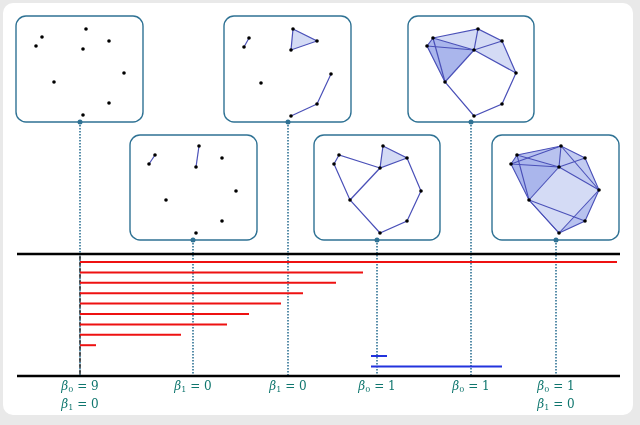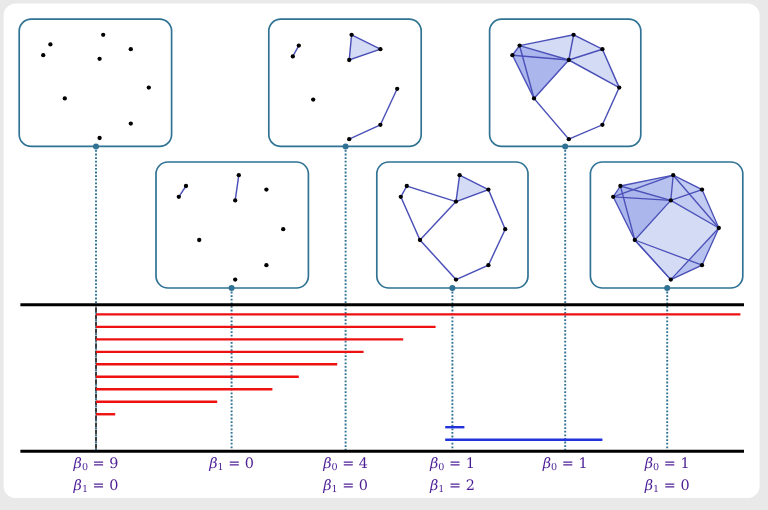--- a/index.html
+++ b/index.html
@@ -7,21 +7,21 @@
       width: 640px; height: 425px; background: #e9e9e9; position: relative; overflow: hidden;
       font-family: "DejaVu Serif", serif;
     }
     .card {
       position: absolute; left: 3px; top: 3px; width: 630px; height: 412px;
       background: #ffffff; border-radius: 10px;
     }
     svg#diagram { position: absolute; left: 0; top: 0; }
     .label {
       position: absolute; width: 70px; text-align: center; font-size: 12px; line-height: 15px;
-      color: #4c1d95; font-family: "DejaVu Serif", serif;
+      color: #0f766e; font-family: "DejaVu Serif", serif;
     }
     .label i { font-style: italic; }
     .label sub { font-size: 8px; vertical-align: -2px; }
   </style>
 </head>
 <body>
 
 <div class="card"></div>
 
 <svg id="diagram" width="640" height="425" viewBox="0 0 640 425">
@@ -204,26 +204,24 @@
 
 <div>
   <div class="label" style="left:45px;top:379px;">
     <div><i>β</i><sub>0</sub><span> = 9</span></div>
     <div><i>β</i><sub>1</sub><span> = 0</span></div>
   </div>
   <div class="label" style="left:158px;top:379px;">
     <div><i>β</i><sub>1</sub><span> = 0</span></div>
   </div>
   <div class="label" style="left:253px;top:379px;">
-    <div><i>β</i><sub>0</sub><span> = 4</span></div>
     <div><i>β</i><sub>1</sub><span> = 0</span></div>
   </div>
   <div class="label" style="left:342px;top:379px;">
     <div><i>β</i><sub>0</sub><span> = 1</span></div>
-    <div><i>β</i><sub>1</sub><span> = 2</span></div>
   </div>
   <div class="label" style="left:436px;top:379px;">
     <div><i>β</i><sub>0</sub><span> = 1</span></div>
   </div>
   <div class="label" style="left:521px;top:379px;">
     <div><i>β</i><sub>0</sub><span> = 1</span></div>
     <div><i>β</i><sub>1</sub><span> = 0</span></div>
   </div>
 </div>
 

